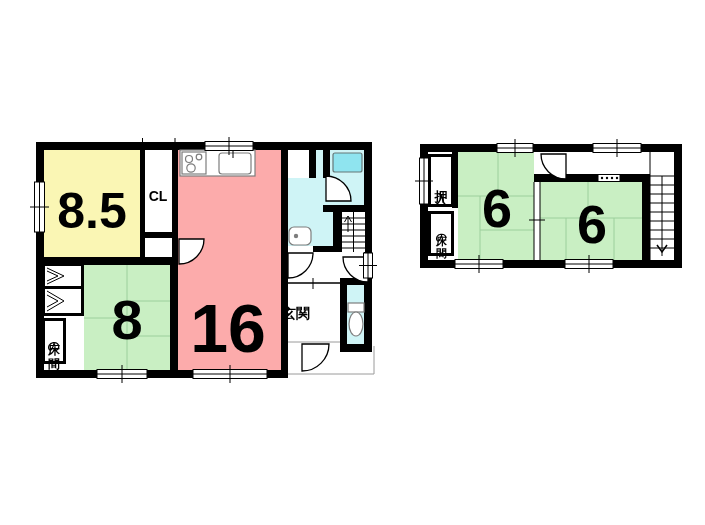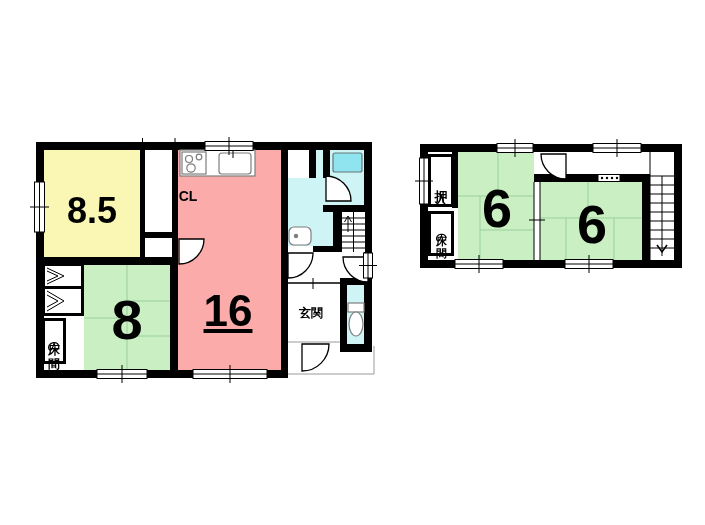--- a/index.html
+++ b/index.html
@@ -216,23 +216,23 @@
       <rect x="565" y="259.5" width="48" height="9" class="win"></rect>
       <line x1="565" y1="264" x2="613" y2="264" class="thin"></line>
       <line x1="589" y1="255" x2="589" y2="273" class="thin"></line>
       <rect x="419.5" y="158" width="9" height="46" class="win"></rect>
       <line x1="424" y1="158" x2="424" y2="204" class="thin"></line>
       <line x1="415" y1="181" x2="433" y2="181" class="thin"></line>
     </g>
   </g>
 </svg>
 
-  <div class="lbl" style="left:92px;top:211px;font-size:36px;">8.5</div>
-  <div class="lbl" style="left:158px;top:196px;font-size:14px;margin-left:30px;">CL</div>
-  <div class="lbl" style="left:228px;top:311px;font-size:44px;text-decoration:underline;">16</div>
+  <div class="lbl" style="left:92px;top:211px;font-size:50px;">8.5</div>
+  <div class="lbl" style="left:158px;top:196px;font-size:14px;">CL</div>
+  <div class="lbl" style="left:228px;top:328px;font-size:68px;">16</div>
   <div class="lbl" style="left:127px;top:320px;font-size:56px;">8</div>
-  <div class="lbl" style="left:311px;top:313px;font-size:12px;">玄関</div>
+  <div class="lbl" style="left:296px;top:313px;font-size:14px;">玄関</div>
   <div class="lbl vert" style="left:54px;top:341px;font-size:12px;">床の間</div>
   <div class="lbl vert" style="left:441px;top:181px;font-size:13px;">押入</div>
   <div class="lbl vert" style="left:441px;top:233px;font-size:11px;">床の間</div>
   <div class="lbl" style="left:497px;top:208px;font-size:54px;">6</div>
   <div class="lbl" style="left:592px;top:224px;font-size:54px;">6</div>
 </div>
 
 </body></html>

